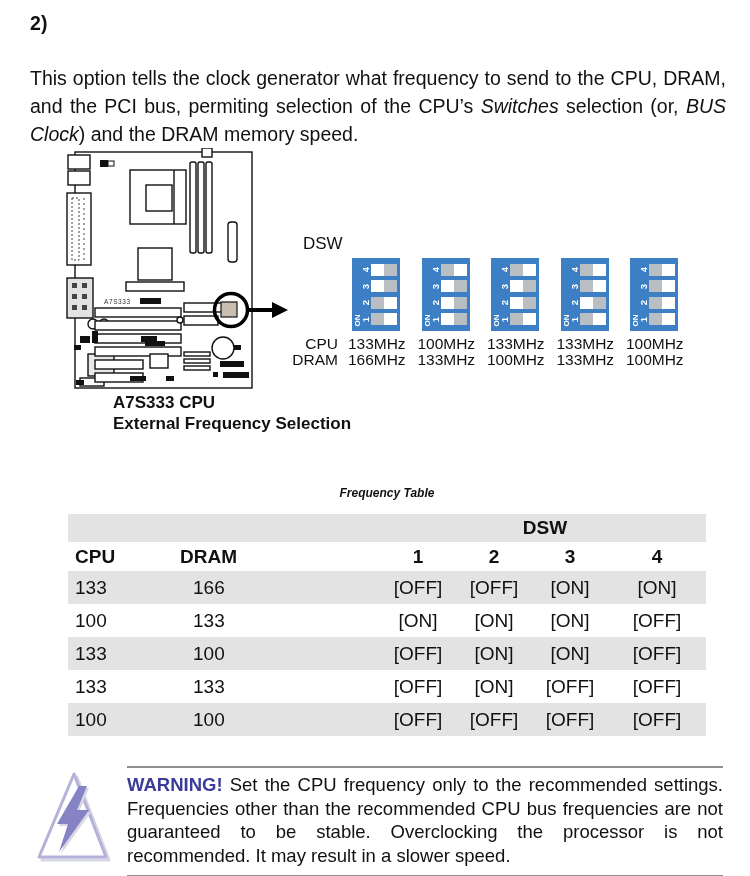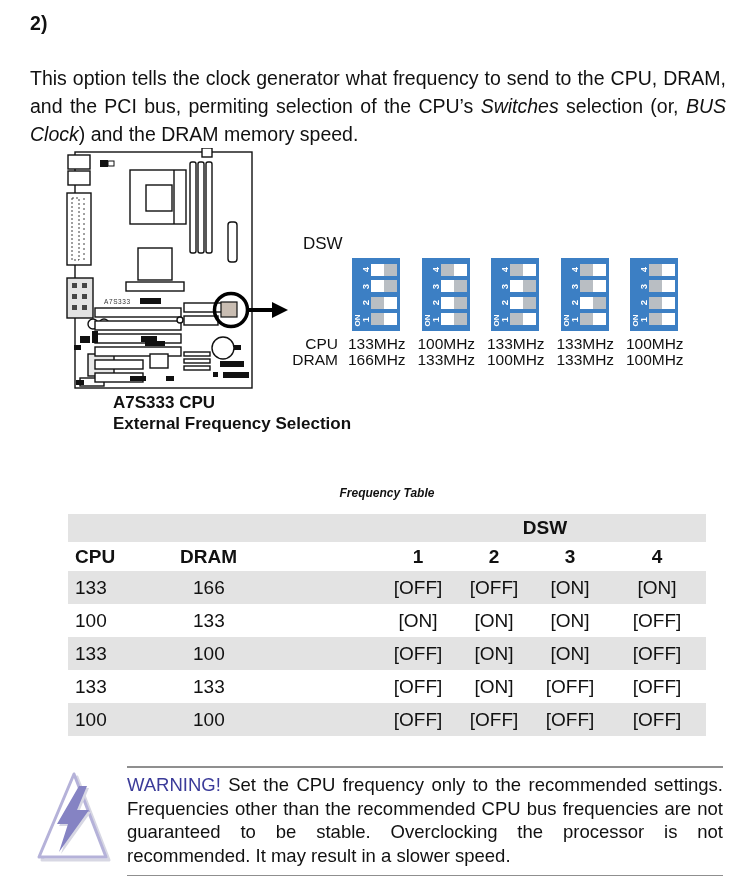--- a/index.html
+++ b/index.html
@@ -51,21 +51,21 @@
   .c-cpu{padding-left:7px;}
   .t-head .c-dram{padding-left:20px;}
   .t-row.data .c-dram{padding-left:33px;}
   .c-num{text-align:center;}
 
   
   .warning-icon{position:absolute;left:33px;top:770px;}
   .warning-box{position:absolute;left:127px;top:766px;width:596px;box-sizing:border-box;
                border-top:2px solid #8f8f8f;border-bottom:2px solid #8f8f8f;
                padding:5px 0 8px;font-size:18.5px;line-height:23.5px;text-align:justify;}
-  .warning-label{font-weight:normal;color:var(--warning_text);margin-top:13px;}
+  .warning-label{font-weight:bold;color:var(--warning_text);margin-top:13px;}
 </style>
 </head>
 <body>
 
 <div class="page">
 
   <div class="section-head">
     <span class="section-num">2)</span>
   </div>
 

